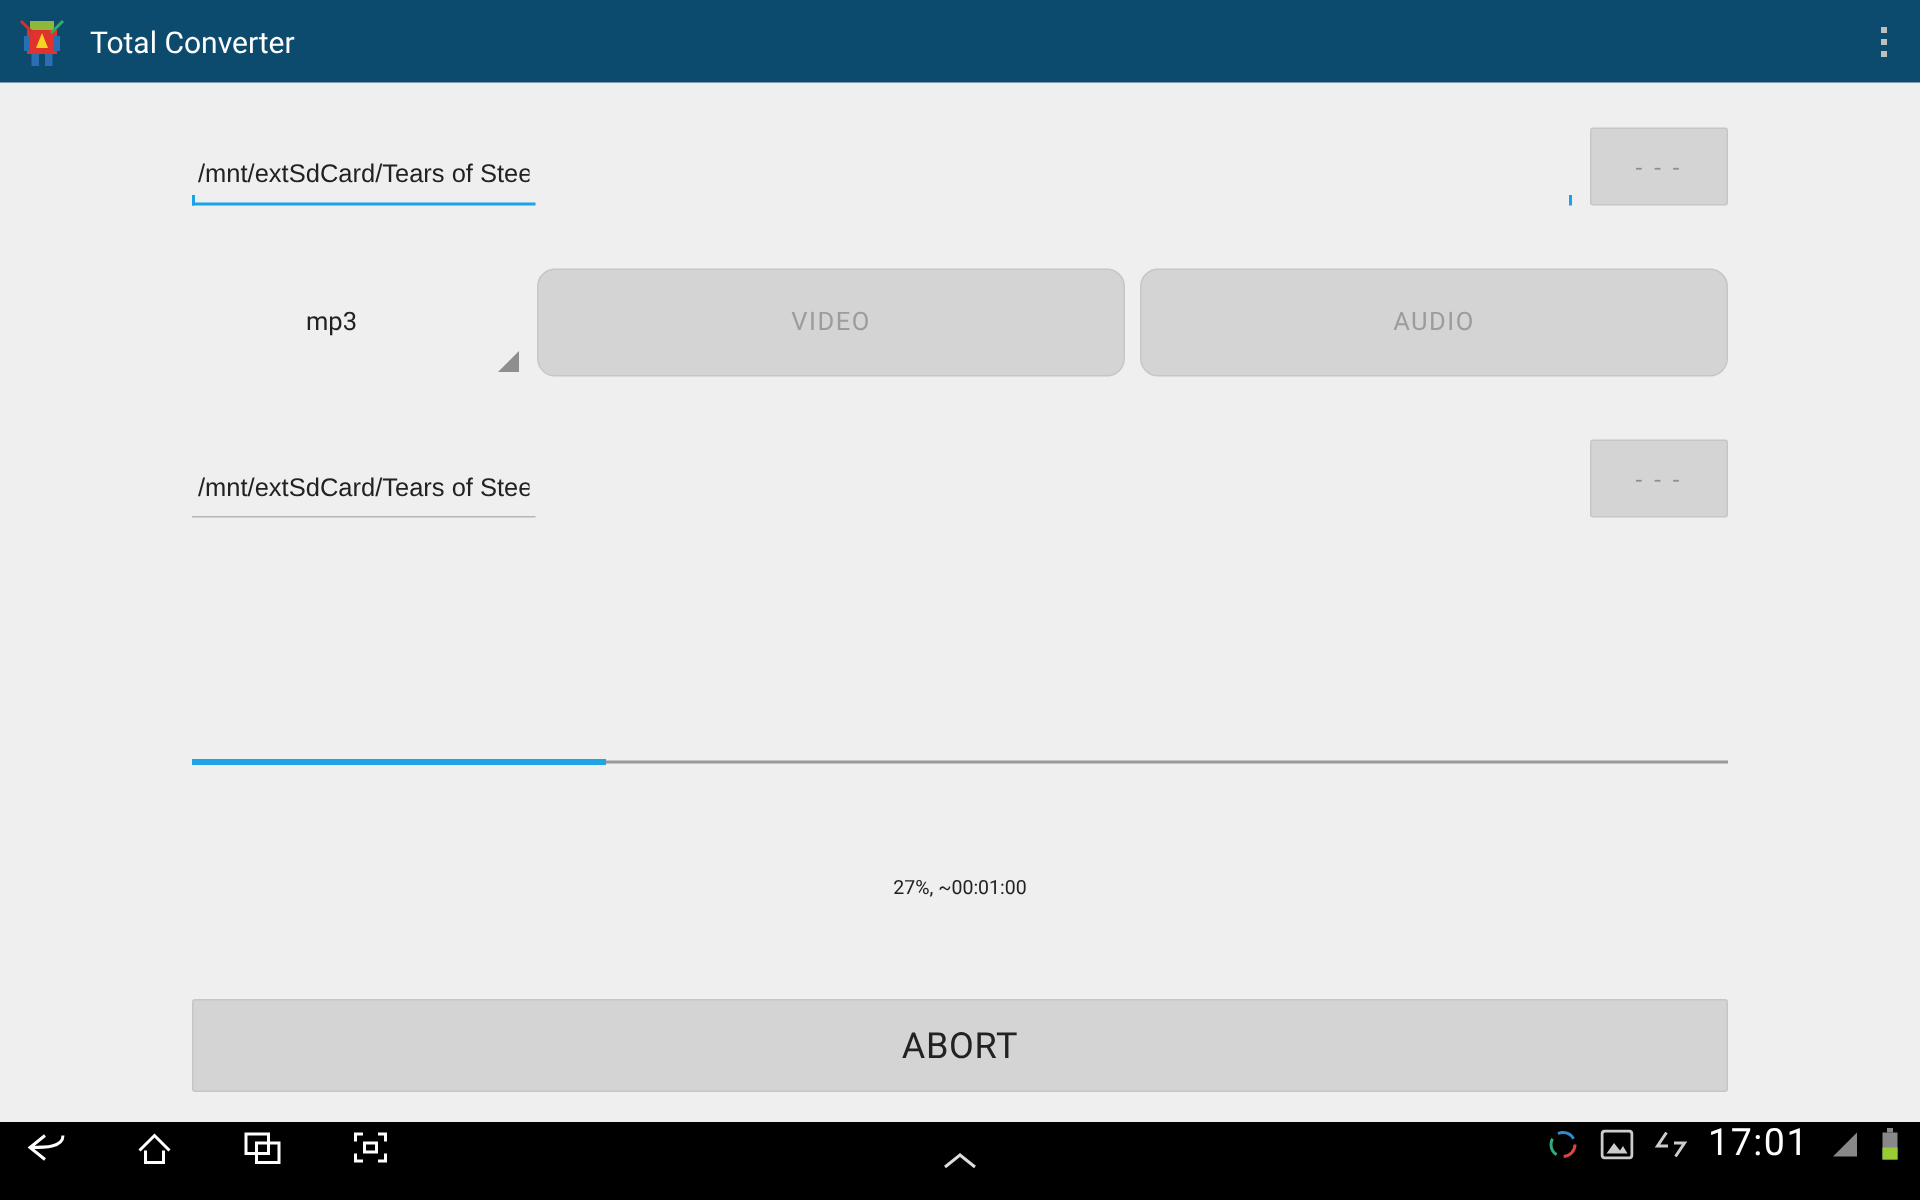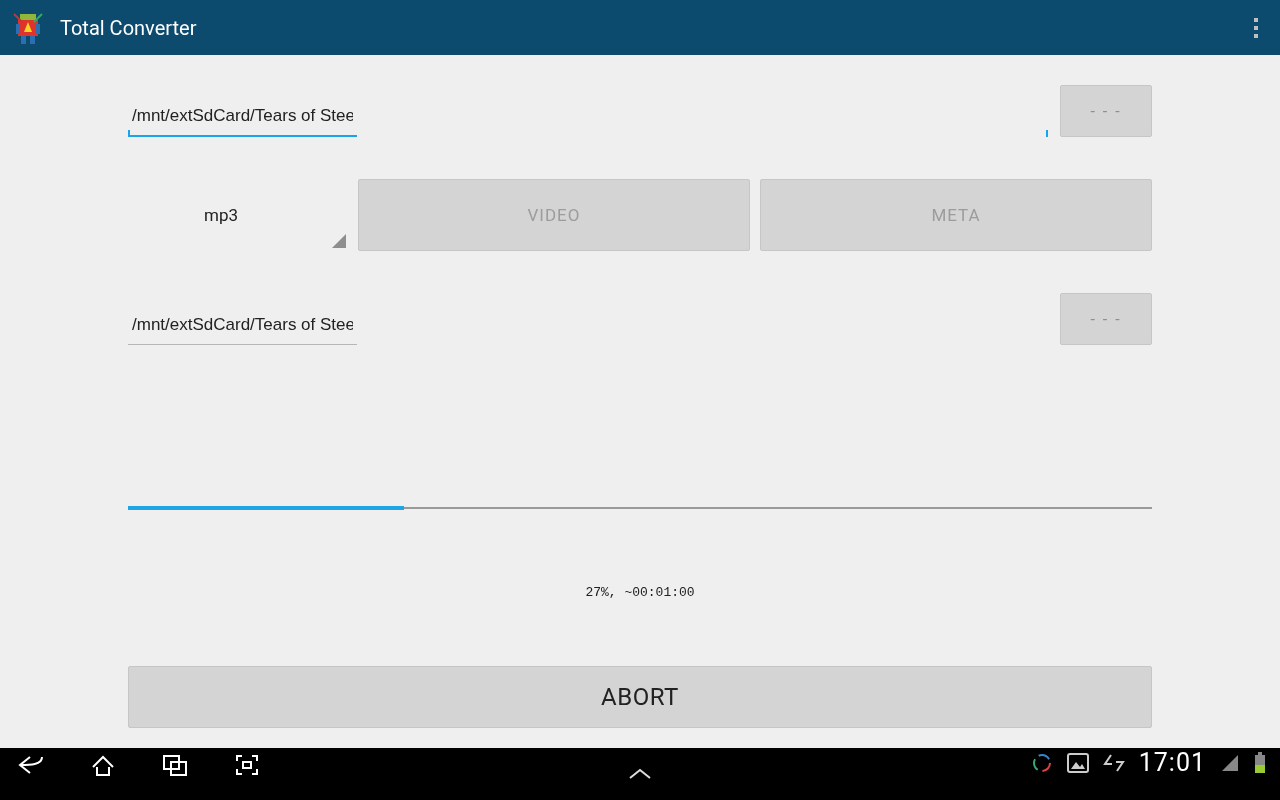--- a/index.html
+++ b/index.html
@@ -98,36 +98,36 @@
   .btn-opt {
     flex: 1;
     height: 72px;
     background: #d4d4d4;
     border: 1px solid #c6c6c6;
     color: #9c9c9c;
     font-size: 17px;
     letter-spacing: 1px;
     display: flex; align-items: center; justify-content: center;
     cursor: pointer;
-    border-radius: 2px;
+    border-radius: 12px;
   }
 
   .progress-area {
     position: absolute;
     left: 128px; right: 128px;
     top: 452px;
   }
   .progress-track {
     height: 2px; background: #9a9a9a; position: relative;
   }
   .progress-fill {
     position: absolute; left: 0; top: -1px; height: 4px; background: #20a4e8;
   }
   .progress-text {
-    text-align: center; font-size: 13px; color: #222; margin-top: 76px; font-family: Liberation Mono, monospace;
+    text-align: center; font-size: 13px; color: #222; margin-top: 76px;
   }
 
   .abort-btn {
     position: absolute;
     left: 128px; right: 128px;
     bottom: 20px;
     height: 62px;
     background: #d4d4d4;
     border: 1px solid #c6c6c6;
     border-radius: 2px;
@@ -206,21 +206,21 @@
     </div>
     <div class="btn-small">- - -</div>
   </div>
 
   <div class="row options">
     <div class="spinner">
       <span>mp3</span>
       <div class="tri"></div>
     </div>
     <div class="btn-opt">VIDEO</div>
-    <div class="btn-opt">META</div>
+    <div class="btn-opt">AUDIO</div>
   </div>
 
   <div class="row dest">
     <div class="input-wrap inactive" style="flex:1;">
       <input class="input-field inactive" value="/mnt/extSdCard/Tears of Steel - Blender Foundation's fourth short Open Movie.mp3" style="">
     </div>
     <div class="btn-small">- - -</div>
   </div>
 
   <div class="progress-area">

